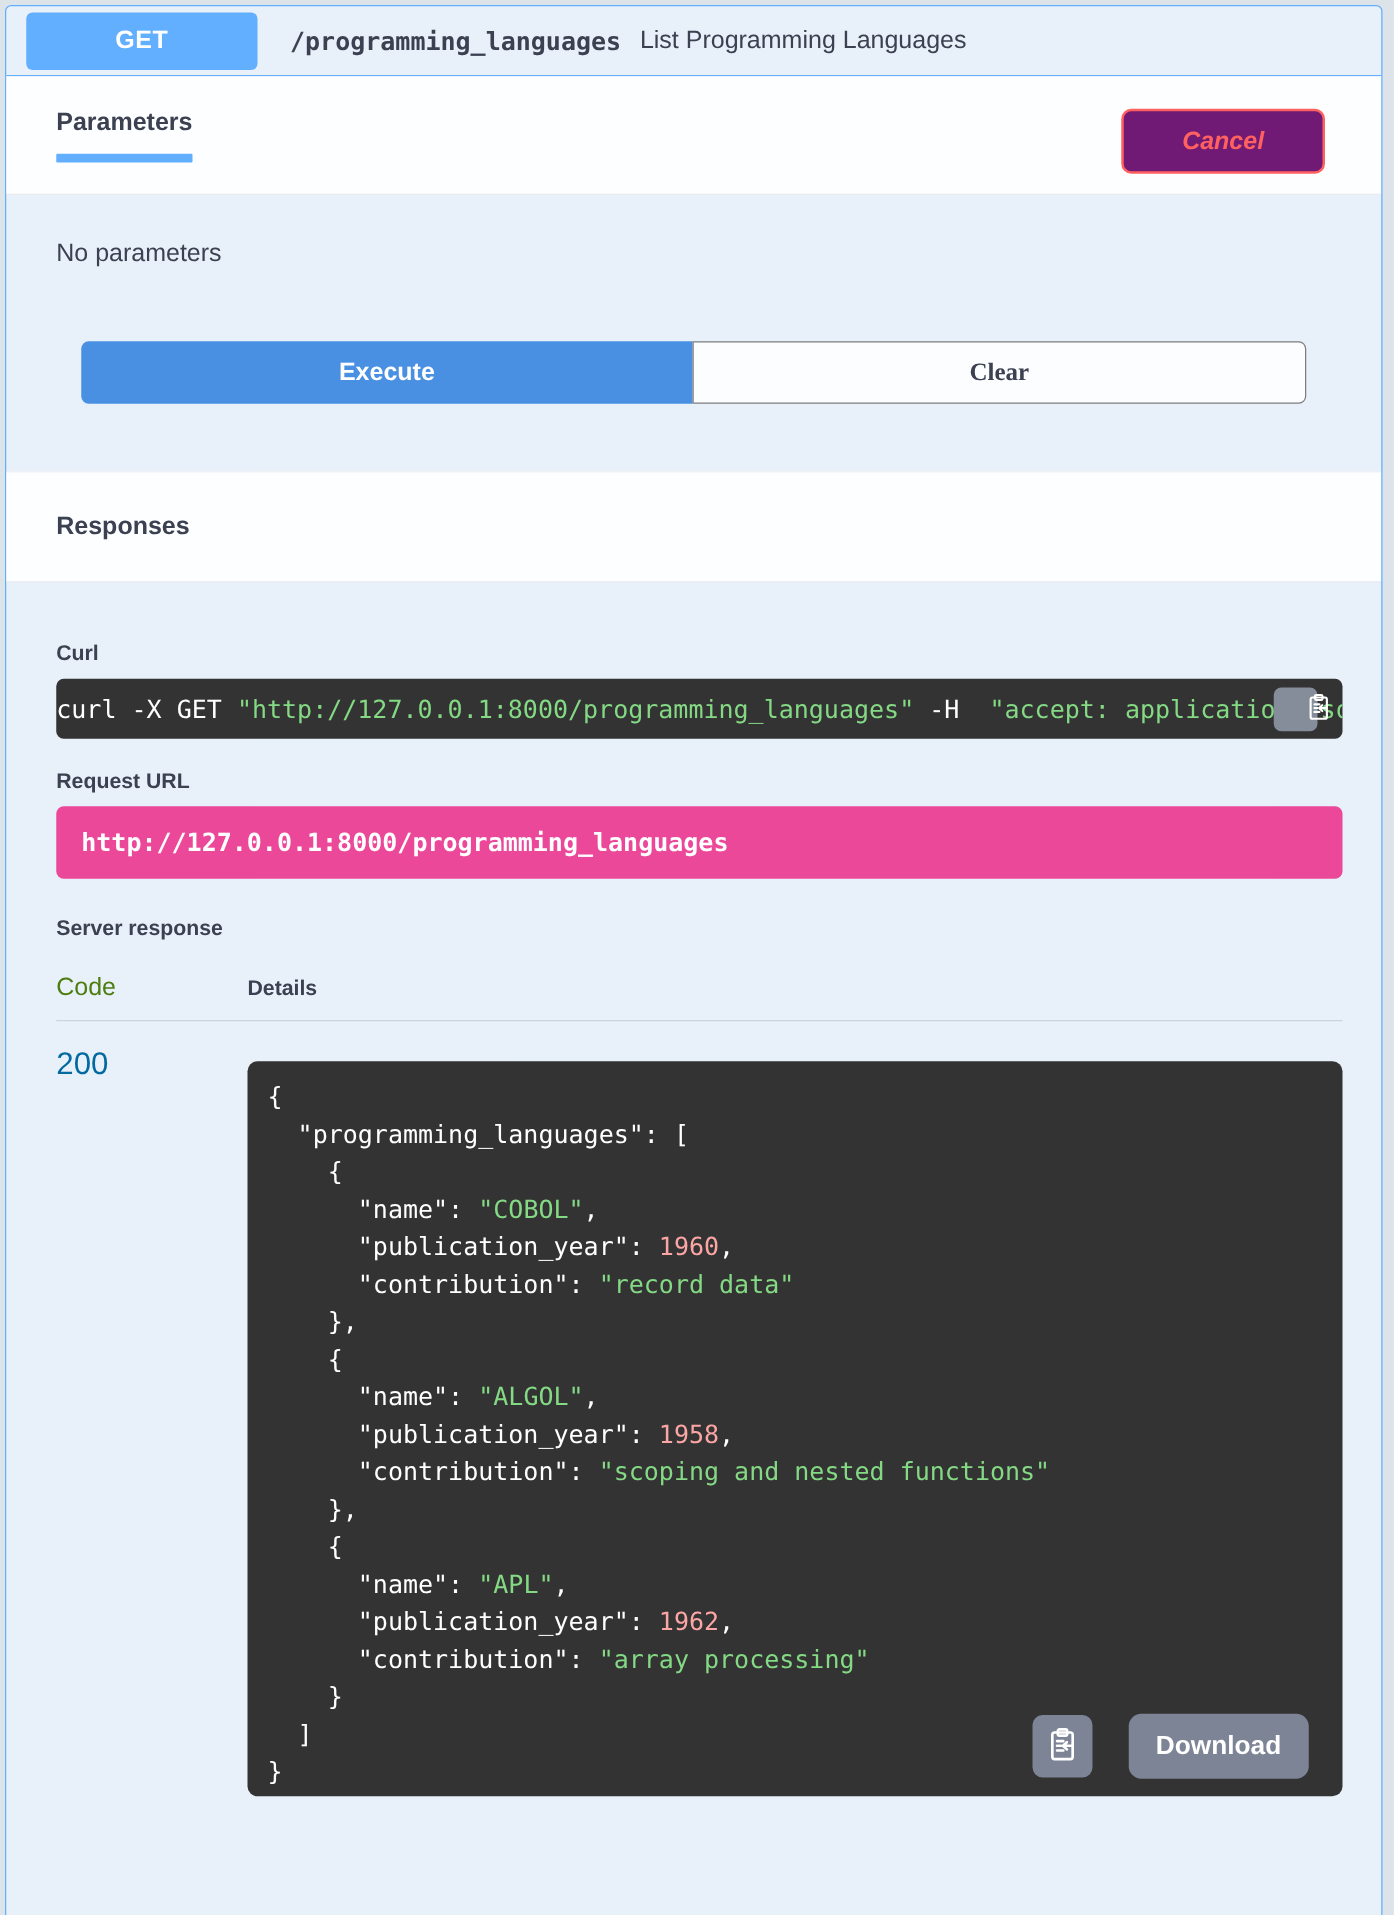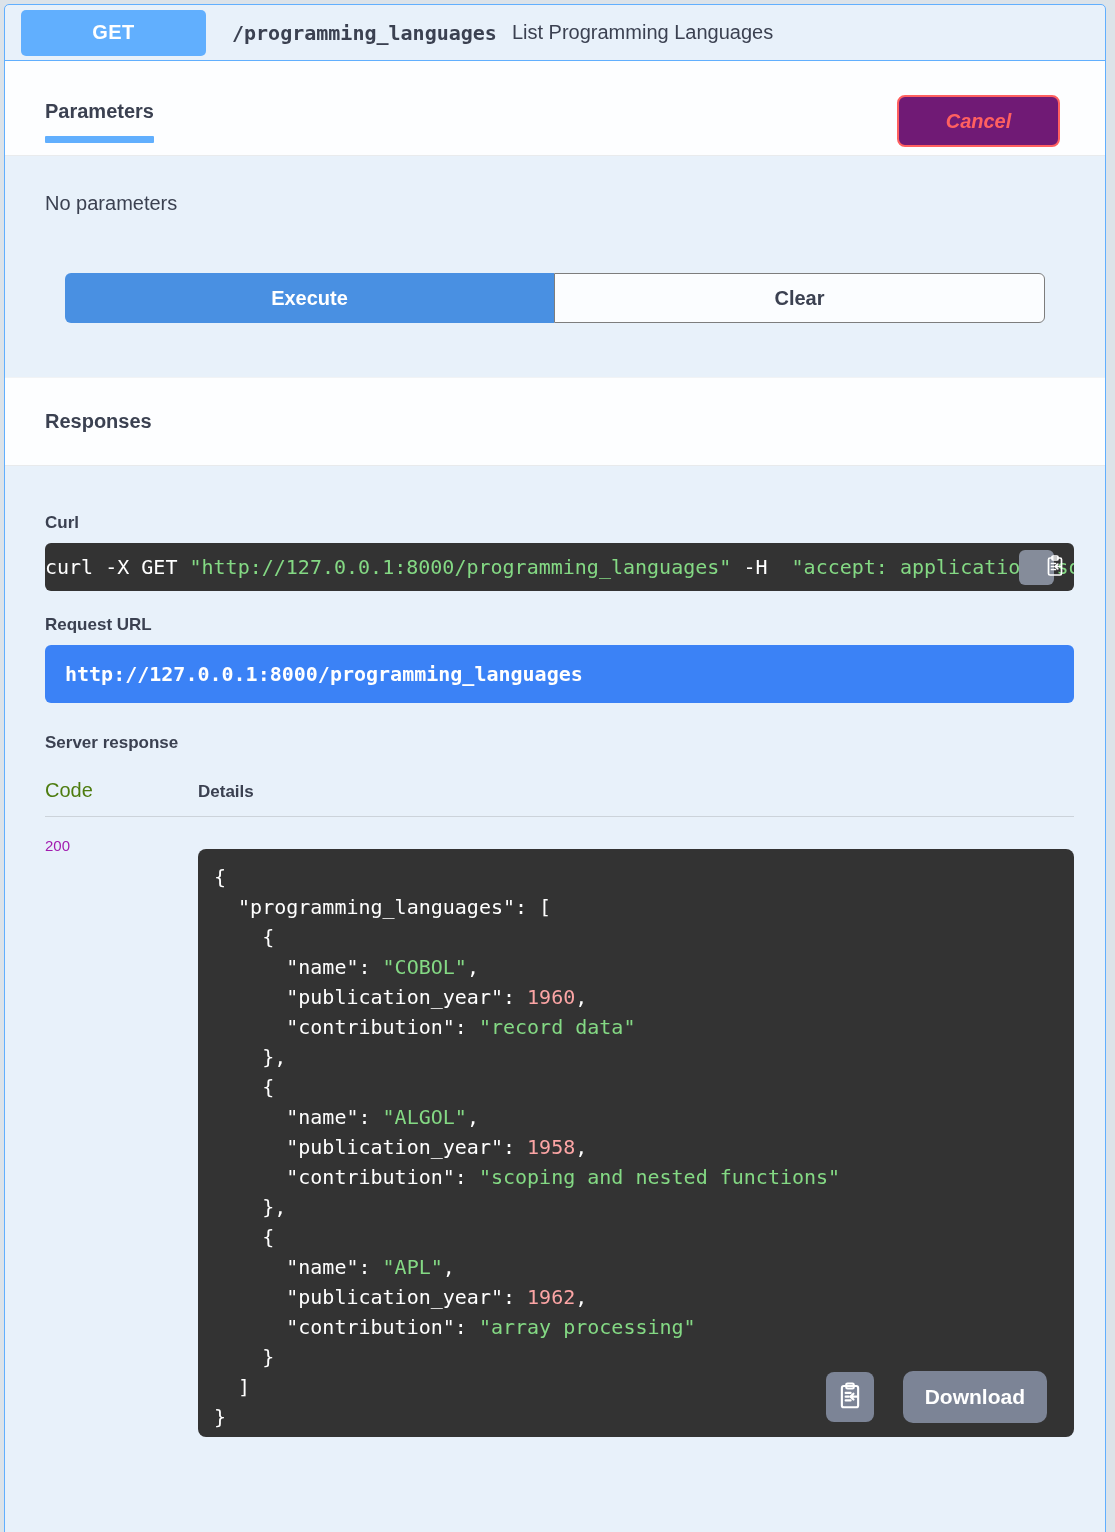--- a/index.html
+++ b/index.html
@@ -31,41 +31,41 @@
     font-weight:bold; font-size:20px; color:#3b4151;
   }
   .summary-text { margin-left:15px; font-size:20px; color:#3b4151; }
 
   
   .section-header {
     background:rgba(255,255,255,0.88);
     display:flex; justify-content:space-between; align-items:center;
     border-bottom:1px solid rgba(59,65,81,0.10);
   }
-  .params-header { padding:14px 45px 0 30px; height:95px; align-items:center; }
+  .params-header { padding:14px 45px 0 30px; height:95px; align-items:flex-start; }
   .tab-item { padding:12px 10px 0; }
   .tab-item h4 { font-size:20px; font-weight:bold; color:#3b4151; }
   .tab-underline { height:7px; background:#61affe; margin-top:13px; border-radius:1px; }
   .cancel-btn {
     margin-top:12px; width:163px; height:52px; background:#701a75;
     border:2px solid #ff6060; border-radius:8px; color:#ff6060;
     font-weight:bold; font-size:20px; font-family:inherit; cursor:pointer;font-style:italic;
   }
 
   
   .params-body { padding:36px 40px 26px; }
   .no-params { font-size:20px; color:#3b4151; }
   .execute-row { display:flex; margin:58px 20px 28px; height:50px; }
   .execute-btn {
     flex:1; background:#4990e2; border:none; border-radius:6px 0 0 6px;
     color:#fff; font-weight:bold; font-size:20px; font-family:inherit; cursor:pointer;
   }
   .clear-btn {
     flex:1; background:#fbfdff; border:1px solid #7d7d7d; border-radius:0 6px 6px 0;
-    color:#3b4151; font-weight:bold; font-size:20px; font-family:Liberation Sans, sans-serif; cursor:pointer;
+    color:#3b4151; font-weight:bold; font-size:20px; font-family:Liberation Serif, serif; cursor:pointer;
   }
 
   .responses-header { height:89px; padding:0 40px; border-top:1px solid rgba(59,65,81,0.06); }
   .responses-header h4 { font-size:20px; font-weight:bold; color:#3b4151; }
 
   
   .responses-body { padding:47px 31px 0 40px; }
   .mini-label { font-size:17px; font-weight:bold; color:#3b4151; }
   .mono { font-family:"DejaVu Sans Mono","Liberation Mono",monospace; }
 
@@ -74,33 +74,33 @@
     border-radius:6px; overflow:hidden; display:flex; align-items:center;
     white-space:pre; font-size:20px;
   }
   .copy-btn {
     position:absolute; right:20px; top:7px; width:35px; height:35px;
     background:#858c9a; border:none; border-radius:6px; cursor:pointer;
     display:flex; align-items:center; justify-content:center;
   }
   .url-label { margin-top:24px; }
   .url-bar {
-    margin-top:10px; height:58px; background:#3b82f6; border-radius:6px;
+    margin-top:10px; height:58px; background:#ec4899; border-radius:6px;
     display:flex; align-items:center; padding-left:20px;
     color:#fff; font-weight:bold; font-size:20px; white-space:pre;
   }
   .server-label { margin-top:30px; }
 
   .resp-table { margin-top:26px; }
   .thead { display:flex; align-items:baseline; }
   .th-code { width:153px; font-size:20px; font-weight:normal; color:#4d7c0f; }
   .th-details { font-size:17px; font-weight:bold; color:#3b4151; }
   .table-divider { height:1px; background:#ccd3da; margin-top:14px; }
   .trow { display:flex; margin-top:20px; }
-  .td-code { width:153px; font-size:15px; color:#a21caf; }
+  .td-code { width:153px; font-size:25px; color:#0369a1; }
   .td-details { flex:1; }
   .rb-label { margin-top:22px; }
 
   .code-block-wrap { position:relative; margin-top:12px; }
   .code-block {
     background:#333; border-radius:8px; height:588px; overflow:hidden;
     padding:13px 16px; font-size:20px; line-height:30px; color:#fff;
     white-space:pre;
   }
   .code-line { white-space:pre; }

